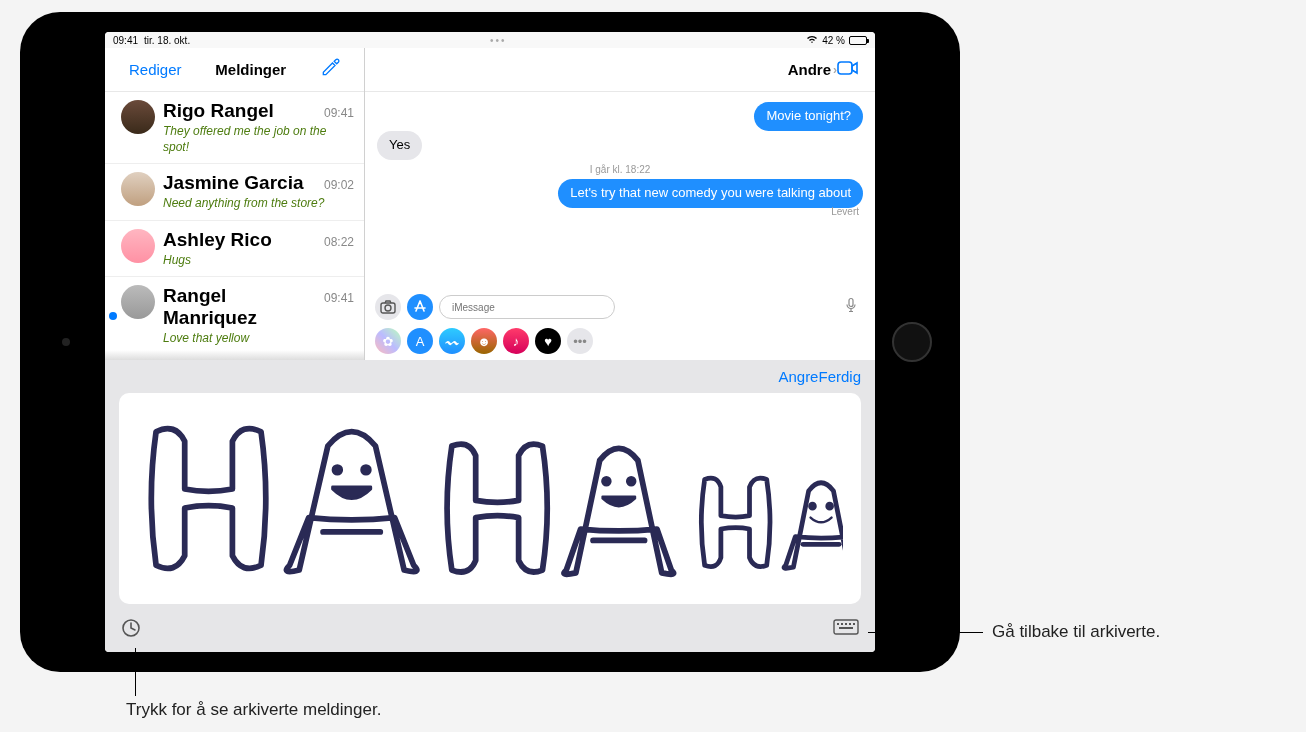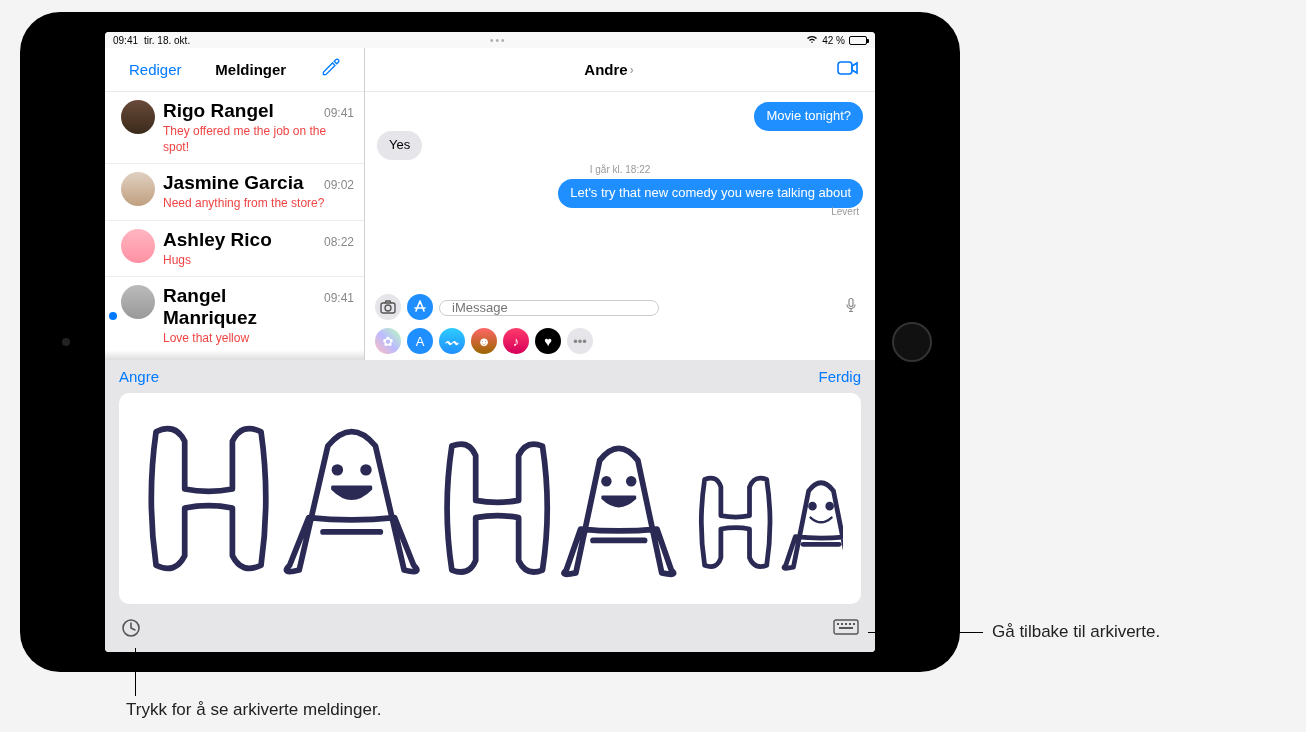--- a/index.html
+++ b/index.html
@@ -33,60 +33,60 @@
 .unread-dot { position:absolute; left:4px; top:50%; transform:translateY(-50%); width:8px; height:8px; background:#007aff; border-radius:50%; }
 .avatar { width: 34px; height: 34px; border-radius: 50%; background: #ccc; flex-shrink: 0; }
 .avatar.pink { background: linear-gradient(#ffb6c1,#ff91a4); }
 .avatar.gray { background: linear-gradient(#bbb,#999); }
 .avatar.memoji1 { background: linear-gradient(#6a4a3a,#3a2a1a); }
 .avatar.memoji2 { background: linear-gradient(#e0d0c0,#c0a080); }
 .convo-text { flex: 1; min-width: 0; }
 .convo-top { display: flex; justify-content: space-between; align-items: baseline; }
 .convo-name { font-weight: 600; font-size: 19px; }
 .convo-time { font-size: 12px; color: #888; }
-.convo-preview { font-size: 12px; color: #ef4444; line-height: 1.3; margin-top: 2px; }
+.convo-preview { font-size: 12px; color: #4d7c0f; line-height: 1.3; margin-top: 2px; font-style: italic; }
 .sidebar-bottom-fade { height: 10px; background: linear-gradient(#fff,#ddd); }
 
 
 .chat-pane { flex: 1; display: flex; flex-direction: column; background: #fff; }
-.chat-header { height: 44px; display:flex; align-items:center; justify-content:space-between; padding:0 16px; border-bottom:1px solid #e8e8e8;}
+.chat-header { height: 44px; display:flex; align-items:center; justify-content:flex-end; padding:0 16px; border-bottom:1px solid #e8e8e8;}
 .chat-title { font-weight:600; font-size:15px; display:flex; align-items:center; gap:2px;}
 .video-icon { color:#007aff; }
 .chevron { color:#aaa; font-size:12px;}
 
 .chat-scroll { flex:1; padding: 10px 12px; display:flex; flex-direction:column; font-size:13px; overflow:hidden;}
 .bubble { max-width: 75%; padding:6px 12px; border-radius:16px; line-height:1.3;}
 .bubble.sent { background:#1f8fff; color:#fff; align-self:flex-end; }
 .bubble.received { background:#e6e6ea; color:#000; align-self:flex-start; }
 .timestamp-row { text-align:center; font-size:10px; color:#999; margin:4px 0;}
 .delivered { font-size:10px; color:#999; align-self:flex-end; margin-right:4px; margin-top:-2px;}
 
 
 .input-row { display:flex; align-items:center; gap:6px; padding:4px 10px;}
 .input-row .round-icon { width:26px; height:26px; border-radius:50%; display:flex; align-items:center; justify-content:center; font-size:14px;}
 .camera-btn { background:#e6e6ea; color:#555;}
 .store-btn { background:#1f8fff; color:#fff;}
-.msg-field { flex:1; height:16px; border:1px solid #ccc; border-radius:14px; padding:0 30px 0 12px; font-size:13px; position:relative;}
+.msg-field { flex:1; height:24px; border:1px solid #ccc; border-radius:14px; padding:0 30px 0 12px; font-size:10px; position:relative;}
 .msg-field-wrap { flex:1; position:relative;}
 .mic-icon { position:absolute; right:8px; top:50%; transform:translateY(-50%); color:#888; font-size:14px;}
 
 
 .app-strip { display:flex; gap:6px; padding:4px 10px 6px;}
 .app-chip { width:26px; height:26px; border-radius:50%; display:flex; align-items:center; justify-content:center; font-size:13px; color:#fff;}
 .chip-photos { background:linear-gradient(45deg,#fbb,#bbf,#bfb);}
 .chip-store { background:#1f8fff;}
 .chip-audio { background:linear-gradient(#2ecbff,#1f8fff);}
 .chip-emoji { background:linear-gradient(#f66,#960);}
 .chip-music { background:linear-gradient(#ff3b6b,#d6005a);}
 .chip-heart { background:#000;}
 .chip-more  { background:#e6e6ea; color:#888;}
 
 
 .hw-panel { background:#e6e6e8; height: 292px; display:flex; flex-direction:column;}
-.hw-top { display:flex; justify-content:space-between; padding:8px 14px;}
+.hw-top { display:flex; justify-content:flex-end; padding:8px 14px;}
 .hw-canvas { margin:0 14px 8px; background:#fff; border-radius:10px; flex:1; display:flex; align-items:center; justify-content:flex-start; padding:10px 18px; overflow:hidden;}
 .hw-canvas svg { width:100%; height:100%;}
 .hw-bottom { display:flex; justify-content:space-between; align-items:center; padding:6px 16px 10px;}
 .hw-bottom .icon { color:#555; }
 
 
 .callout { position:absolute; font-size:17px; color:#222; }
 .callout-line { position:absolute; background:#000; }
 .callout-line.v { width:1px; }
 .callout-line.h { height:1px; }

